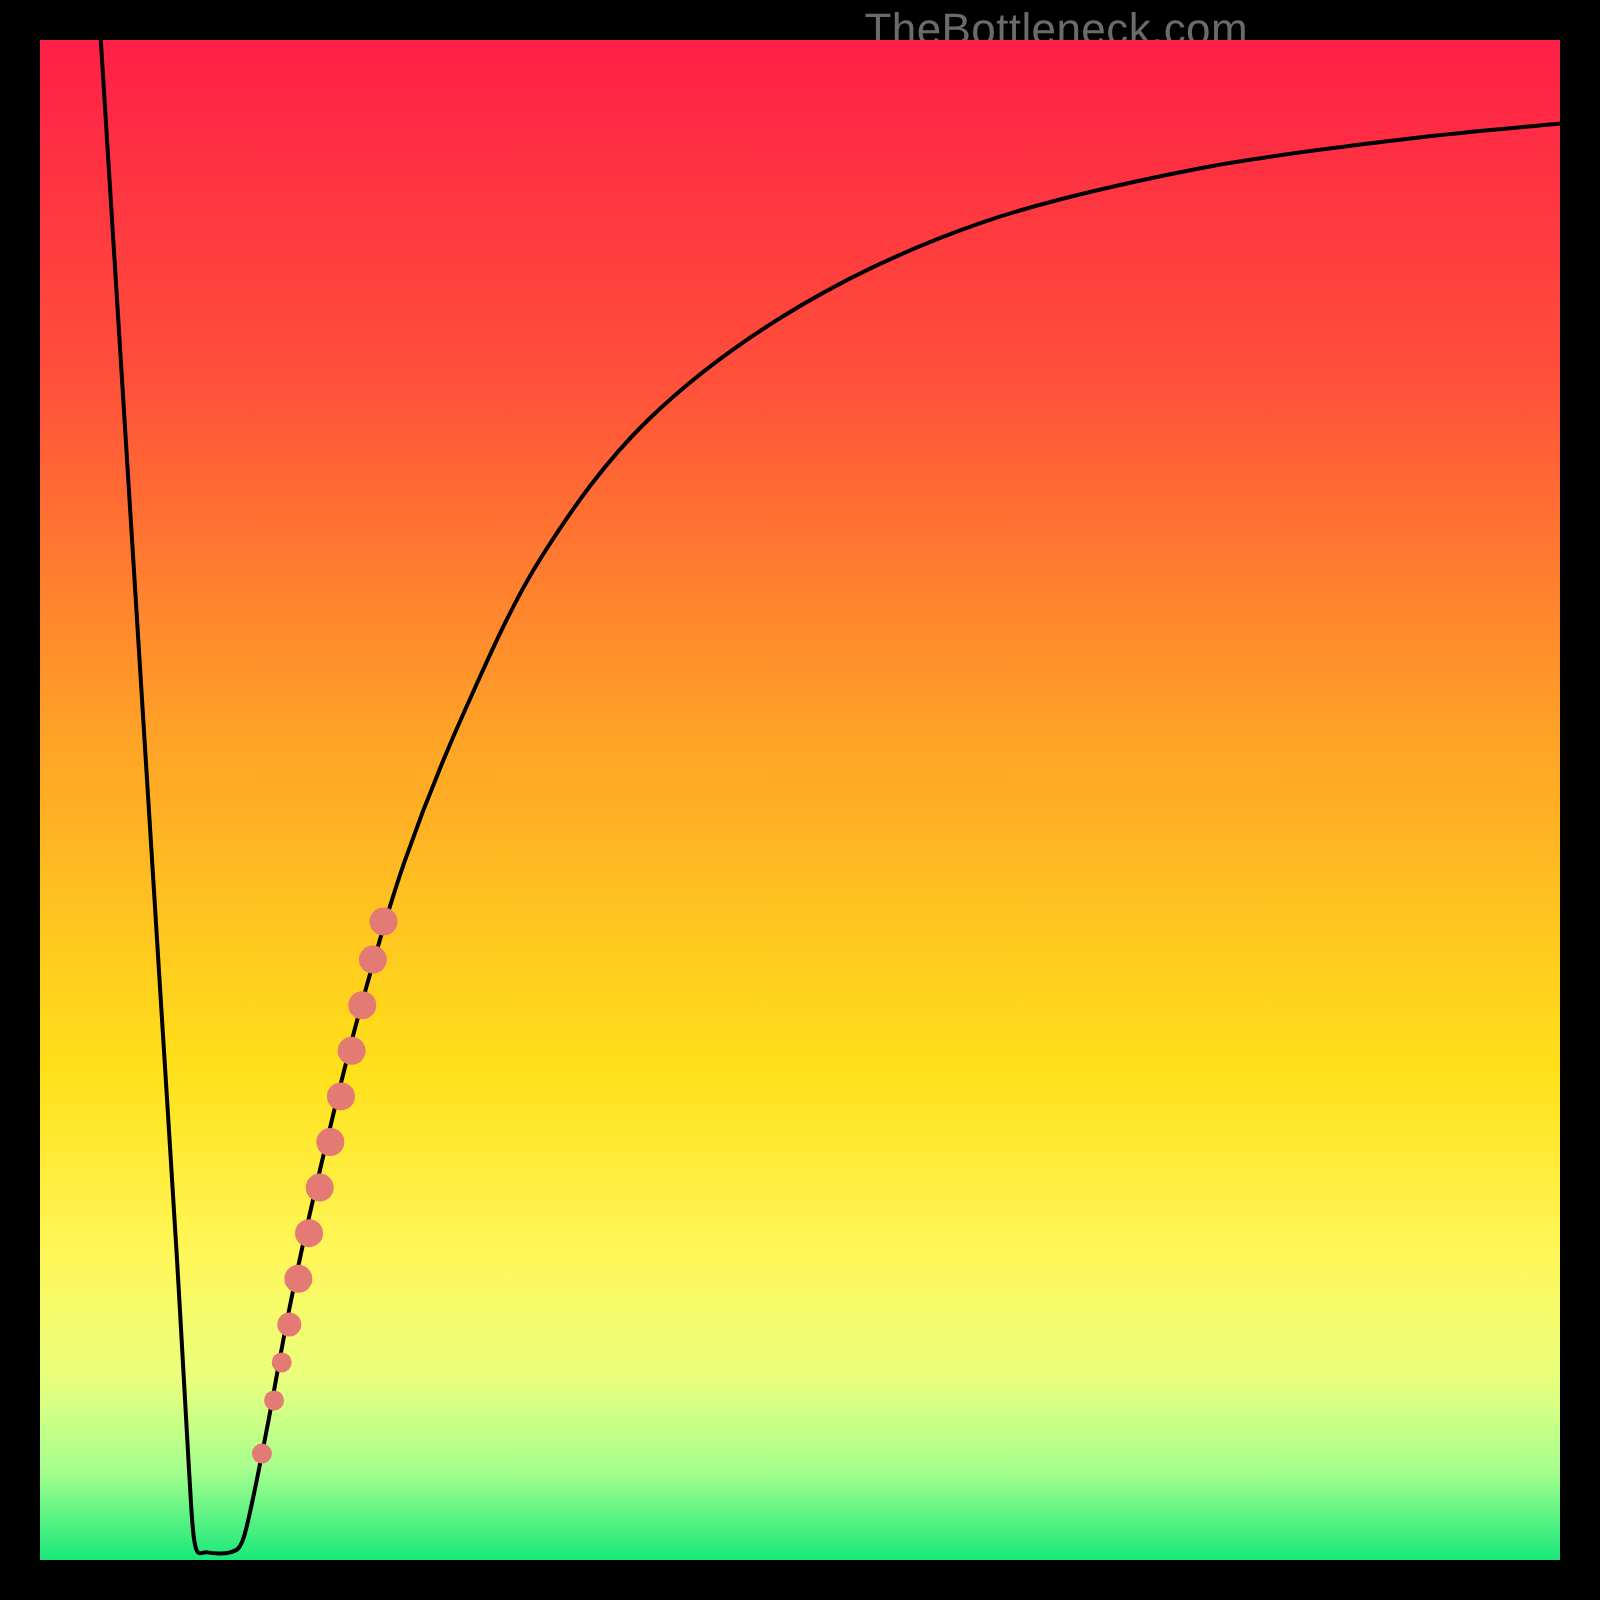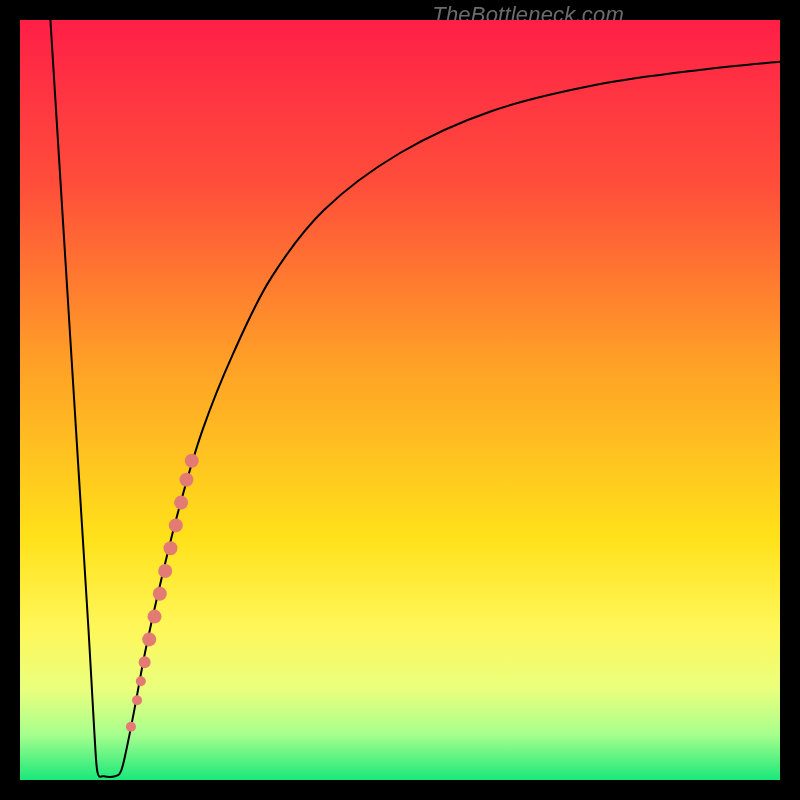--- a/index.html
+++ b/index.html
@@ -10,21 +10,20 @@
     overflow: hidden;
     background: #000;
     font-family: Arial, Helvetica, sans-serif;
   }
   .frame {
     position: absolute;
     left: 0; top: 0;
     width: 644px;
     height: 800px;
     background: #000;
-    font-style: italic;
   }
   .plot {
     position: absolute;
     left: 20px;
     top: 20px;
     width: 760px;
     height: 760px;
   }
   .watermark {
     position: absolute;

